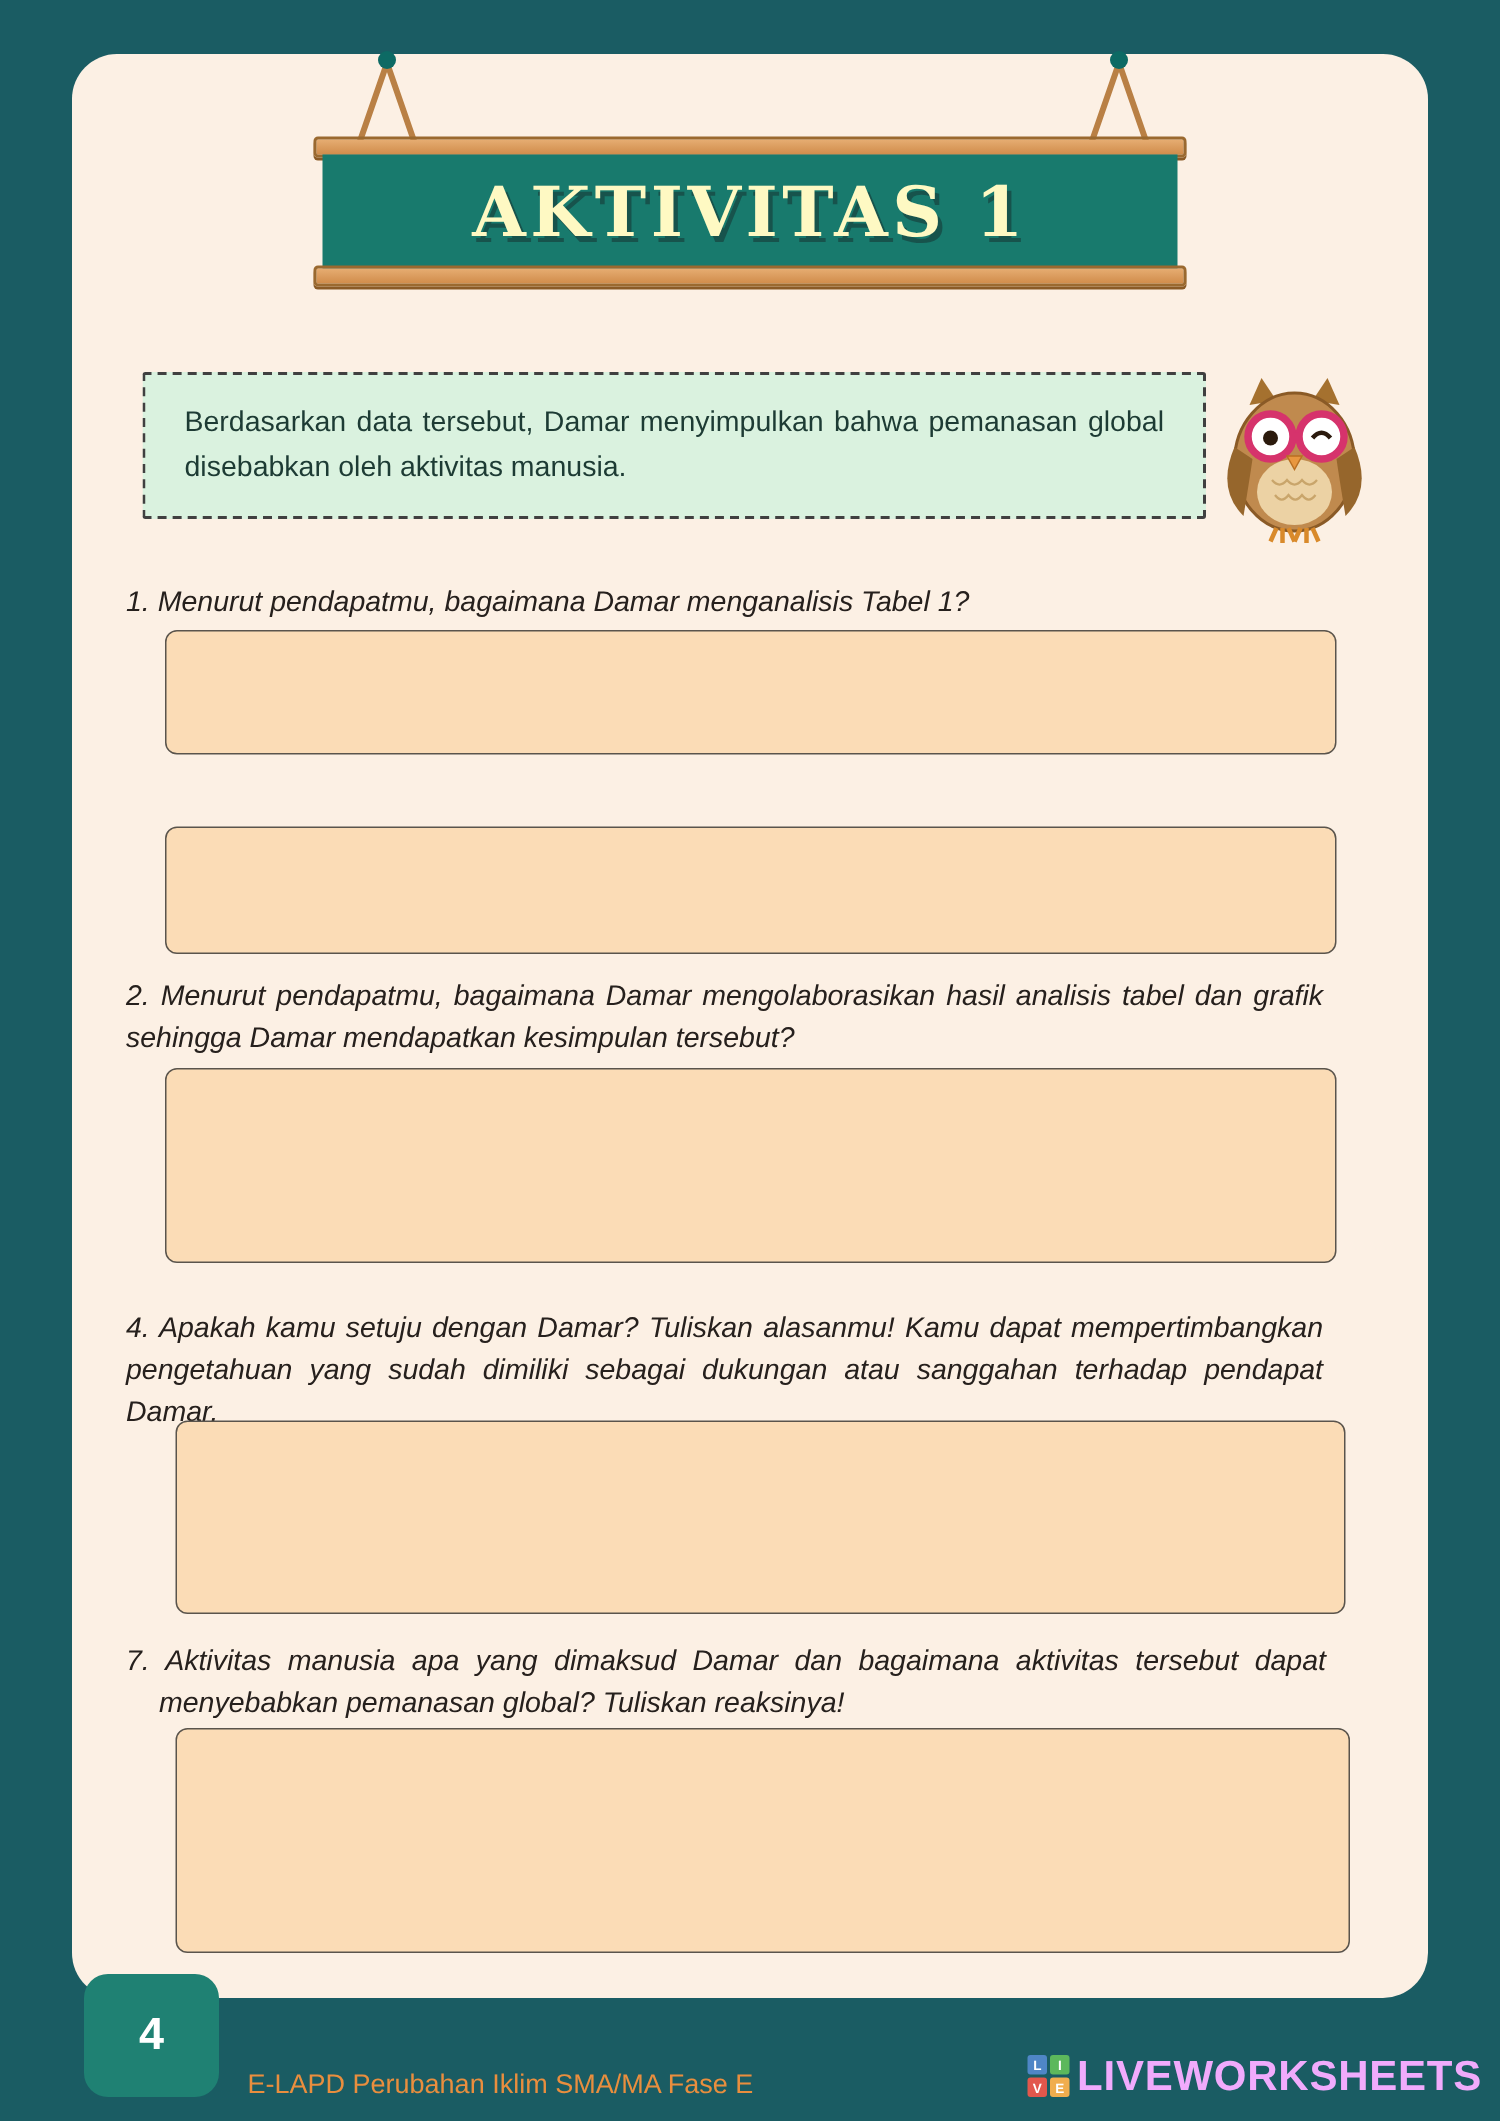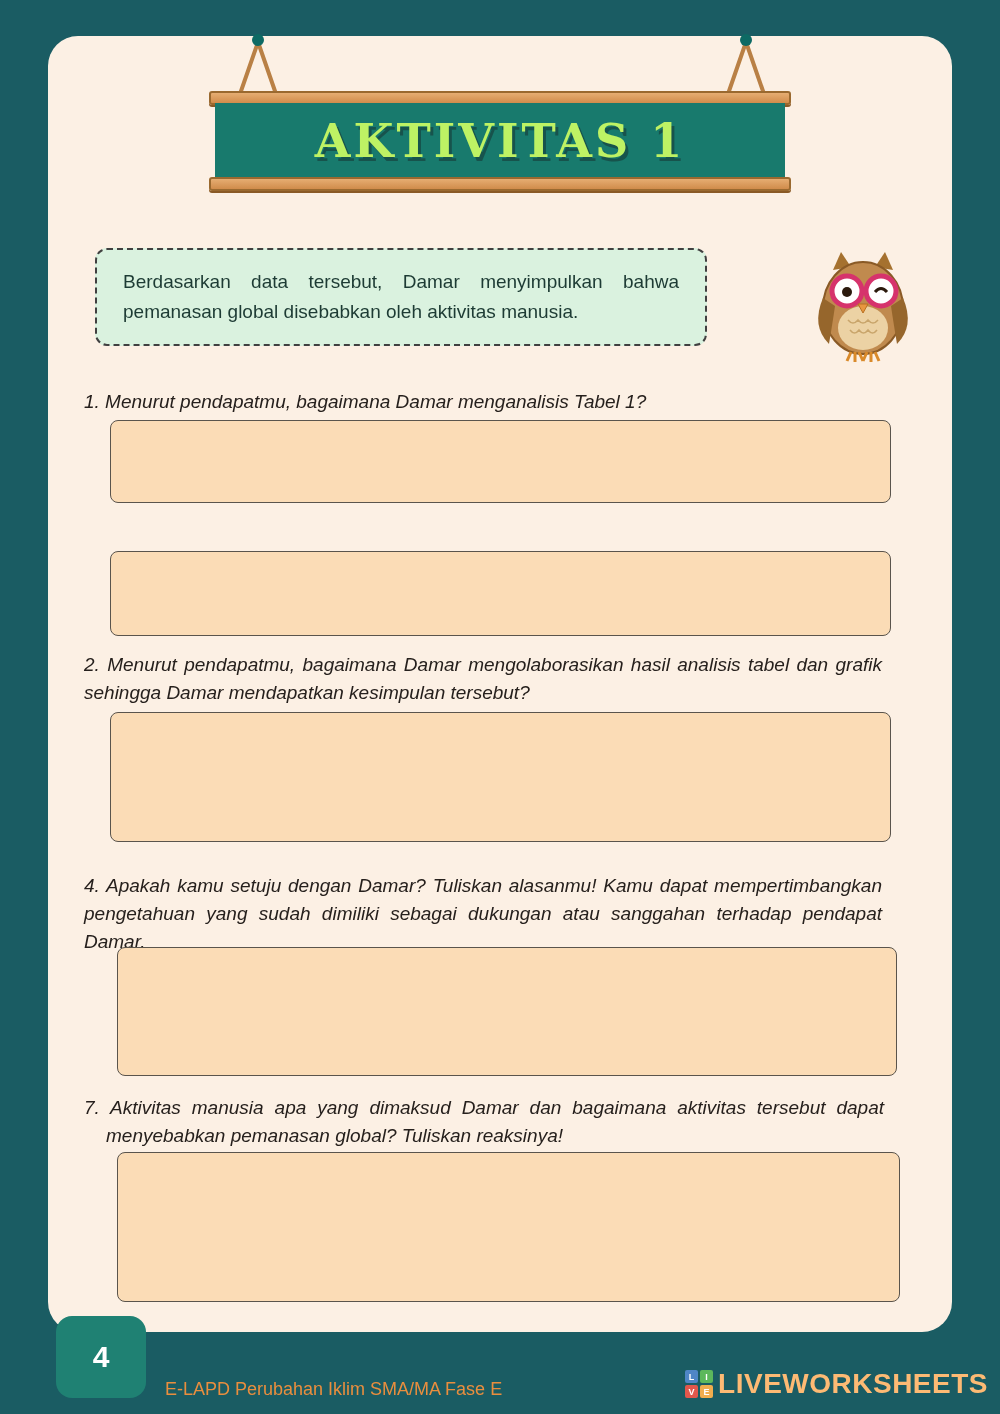--- a/index.html
+++ b/index.html
@@ -14,25 +14,25 @@
   
   .hangers { position:absolute; left:0; top:30px; }
   .wood-bar { position:absolute; height:14px;
               background:linear-gradient(180deg,#e6ad72 0%,#d08c4b 100%);
               border:2px solid #9a692f; border-radius:3px; box-shadow:0 2px 0 #8a5a26; }
   .bar-top { left:209px; top:91px; width:582px; }
   .bar-bottom { left:209px; top:177px; width:582px; }
   .sign-panel { position:absolute; left:215px; top:103px; width:570px; height:76px;
                 background:#187a6d; display:flex; align-items:center; justify-content:center; }
   .sign-title { font-family:"DejaVu Serif", serif; font-weight:700; font-size:46px;
-                letter-spacing:3px; color:#bef264; text-shadow:3px 4px 0 rgba(22,44,44,.5); }
+                letter-spacing:3px; color:#fef9c3; text-shadow:3px 4px 0 rgba(22,44,44,.5); }
 
   
-  .intro-box { position:absolute; left:95px; top:248px; width:612px; height:98px;
-               background:#daf2df; border:2px dashed #404040; border-radius:12px;
+  .intro-box { position:absolute; left:95px; top:248px; width:709px; height:98px;
+               background:#daf2df; border:2px dashed #404040; border-radius:2px;
                padding:17px 26px; }
   .intro-text { font-size:19px; line-height:30px; color:#1d3b34; text-align:justify; }
   .owl { position:absolute; left:802px; top:246px; }
 
   
   .q { position:absolute; font-size:19px; line-height:28px; color:#26201d; text-align:justify;font-style:italic; }
   .q1 { left:84px; top:388px; width:700px; }
   .q2 { left:88px; top:521px; width:720px; }
   .q3 { left:84px; top:651px; width:798px; }
   .q4 { left:84px; top:858px; width:798px;margin-top:14px; }
@@ -53,21 +53,21 @@
                justify-content:center; }
   .page-num { color:#ffffff; font-size:30px; font-weight:700; }
   .footer-title { position:absolute; left:165px; top:1379px; color:#e98e3e; font-size:18px;text-align:right; }
   .brand { position:absolute; right:12px; top:1368px; display:flex; align-items:center; gap:5px; }
   .brand-icon { width:28px; height:28px; display:grid; grid-template-columns:13px 13px;
                 grid-template-rows:13px 13px; gap:2px; }
   .brand-sq { display:flex; align-items:center; justify-content:center; color:#fff;
               font-size:9px; font-weight:700; border-radius:2px; }
   .sq-l { background:#4f86c6; } .sq-i { background:#5cb85c; }
   .sq-v { background:#e2574c; } .sq-e { background:#f0ad4e; }
-  .brand-text { color:#fdba74; font-size:28px; font-weight:700; letter-spacing:.5px; }
+  .brand-text { color:#f0abfc; font-size:28px; font-weight:700; letter-spacing:.5px; }
 </style>
 </head>
 <body>
 
 <div class="canvas">
   <div class="page"></div>
 
   <svg class="hangers" width="1000" height="70" viewBox="0 0 1000 70">
     <path d="M258 12 L240 64 M258 12 L276 64" stroke="#b98045" stroke-width="4" fill="none"></path>
     <circle cx="258" cy="10" r="6" fill="#0d6a64"></circle>

